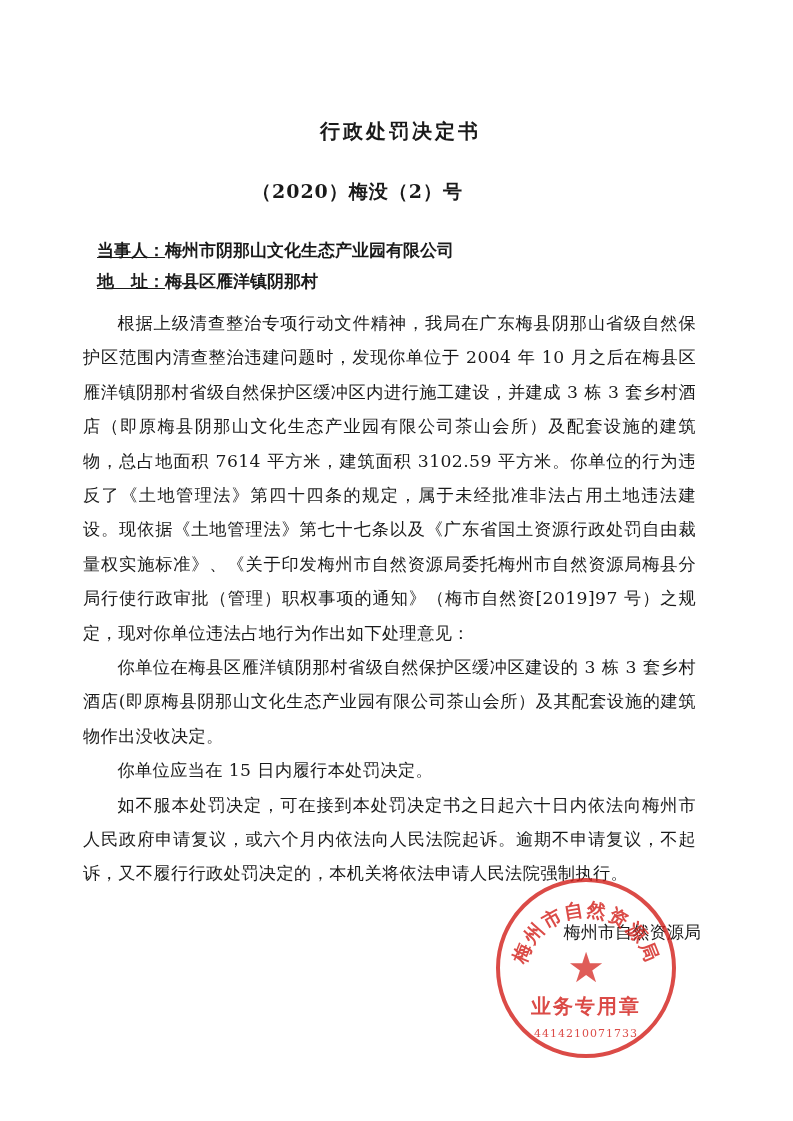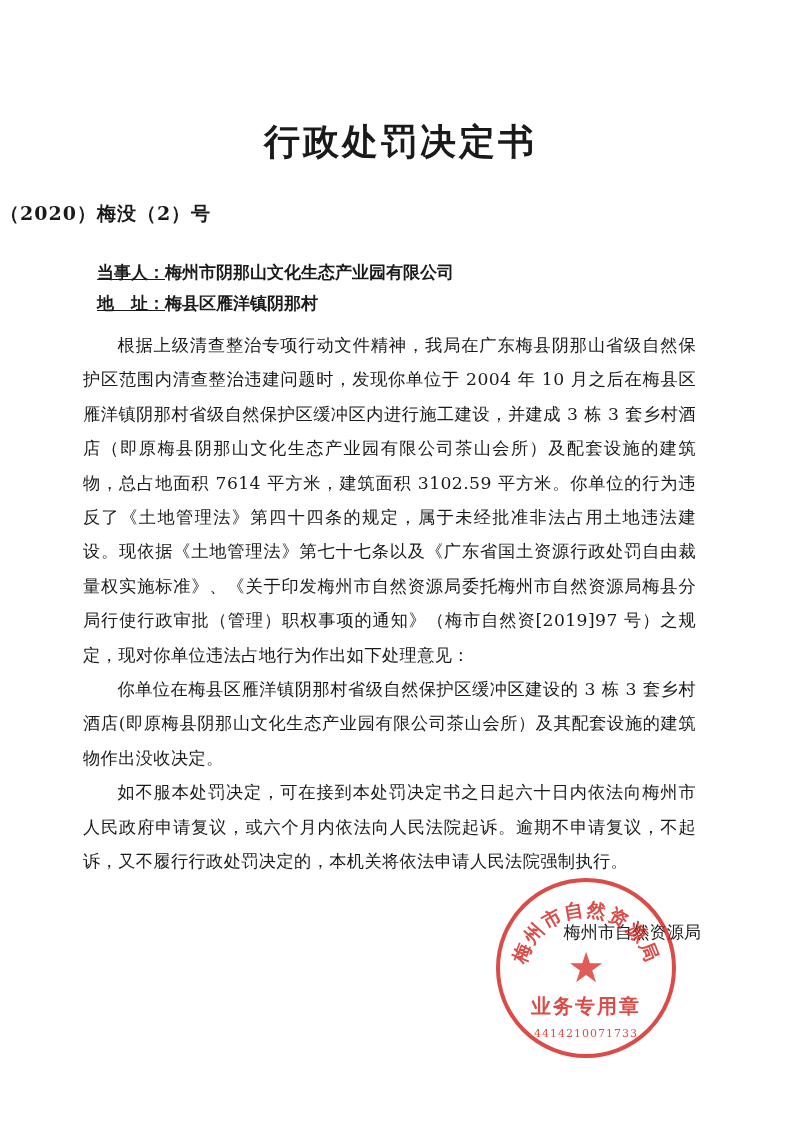--- a/index.html
+++ b/index.html
@@ -15,28 +15,28 @@
     font-family: "DejaVu Serif", "Liberation Serif", serif;
     color: #1a1a1a;
   }
   .page {
     position: absolute;
     inset: 0;
     padding: 0;
   }
   .doc-title {
     text-align: center;
-    font-size: 36px;
+    font-size: 20px;
     font-weight: bold;
     letter-spacing: 3px;
     margin: 118px 0 0 8px;
     font-family: "DejaVu Serif", "Liberation Serif", serif;
   }
   .doc-number {
-    text-align: left;
+    text-align: center;
     font-size: 19px;
     font-weight: bold;
     margin: 34px 78px 0 0;
     letter-spacing: 1px;
   }
   .party-block {
     margin: 30px 0 0 97px;
     font-size: 17px;
     font-weight: bold;
     line-height: 1.85;
@@ -149,20 +149,21 @@
       <span class="party-label">当事人：</span><span>梅州市阴那山文化生态产业园有限公司</span>
     </div>
     <div class="party-row">
       <span class="party-label">地　址：</span><span>梅县区雁洋镇阴那村</span>
     </div>
   </div>
 
   <div class="body-text">
     <p>根据上级清查整治专项行动文件精神，我局在广东梅县阴那山省级自然保护区范围内清查整治违建问题时，发现你单位于 2004 年 10 月之后在梅县区雁洋镇阴那村省级自然保护区缓冲区内进行施工建设，并建成 3 栋 3 套乡村酒店（即原梅县阴那山文化生态产业园有限公司茶山会所）及配套设施的建筑物，总占地面积 7614 平方米，建筑面积 3102.59 平方米。你单位的行为违反了《土地管理法》第四十四条的规定，属于未经批准非法占用土地违法建设。现依据《土地管理法》第七十七条以及《广东省国土资源行政处罚自由裁量权实施标准》、《关于印发梅州市自然资源局委托梅州市自然资源局梅县分局行使行政审批（管理）职权事项的通知》（梅市自然资[2019]97 号）之规定，现对你单位违法占地行为作出如下处理意见：</p>
     <p>你单位在梅县区雁洋镇阴那村省级自然保护区缓冲区建设的 3 栋 3 套乡村酒店(即原梅县阴那山文化生态产业园有限公司茶山会所）及其配套设施的建筑物作出没收决定。</p>
+    <p>你单位应当在 15 日内履行本处罚决定。</p>
     <p>如不服本处罚决定，可在接到本处罚决定书之日起六十日内依法向梅州市人民政府申请复议，或六个月内依法向人民法院起诉。逾期不申请复议，不起诉，又不履行行政处罚决定的，本机关将依法申请人民法院强制执行。</p>
   </div>
 
   <div class="sign-block">
     <div class="sign-line">梅州市自然资源局</div>
   </div>
 
   <div class="seal">
     <div class="seal-inner">
       <svg class="seal-arc" viewBox="0 0 172 172">

